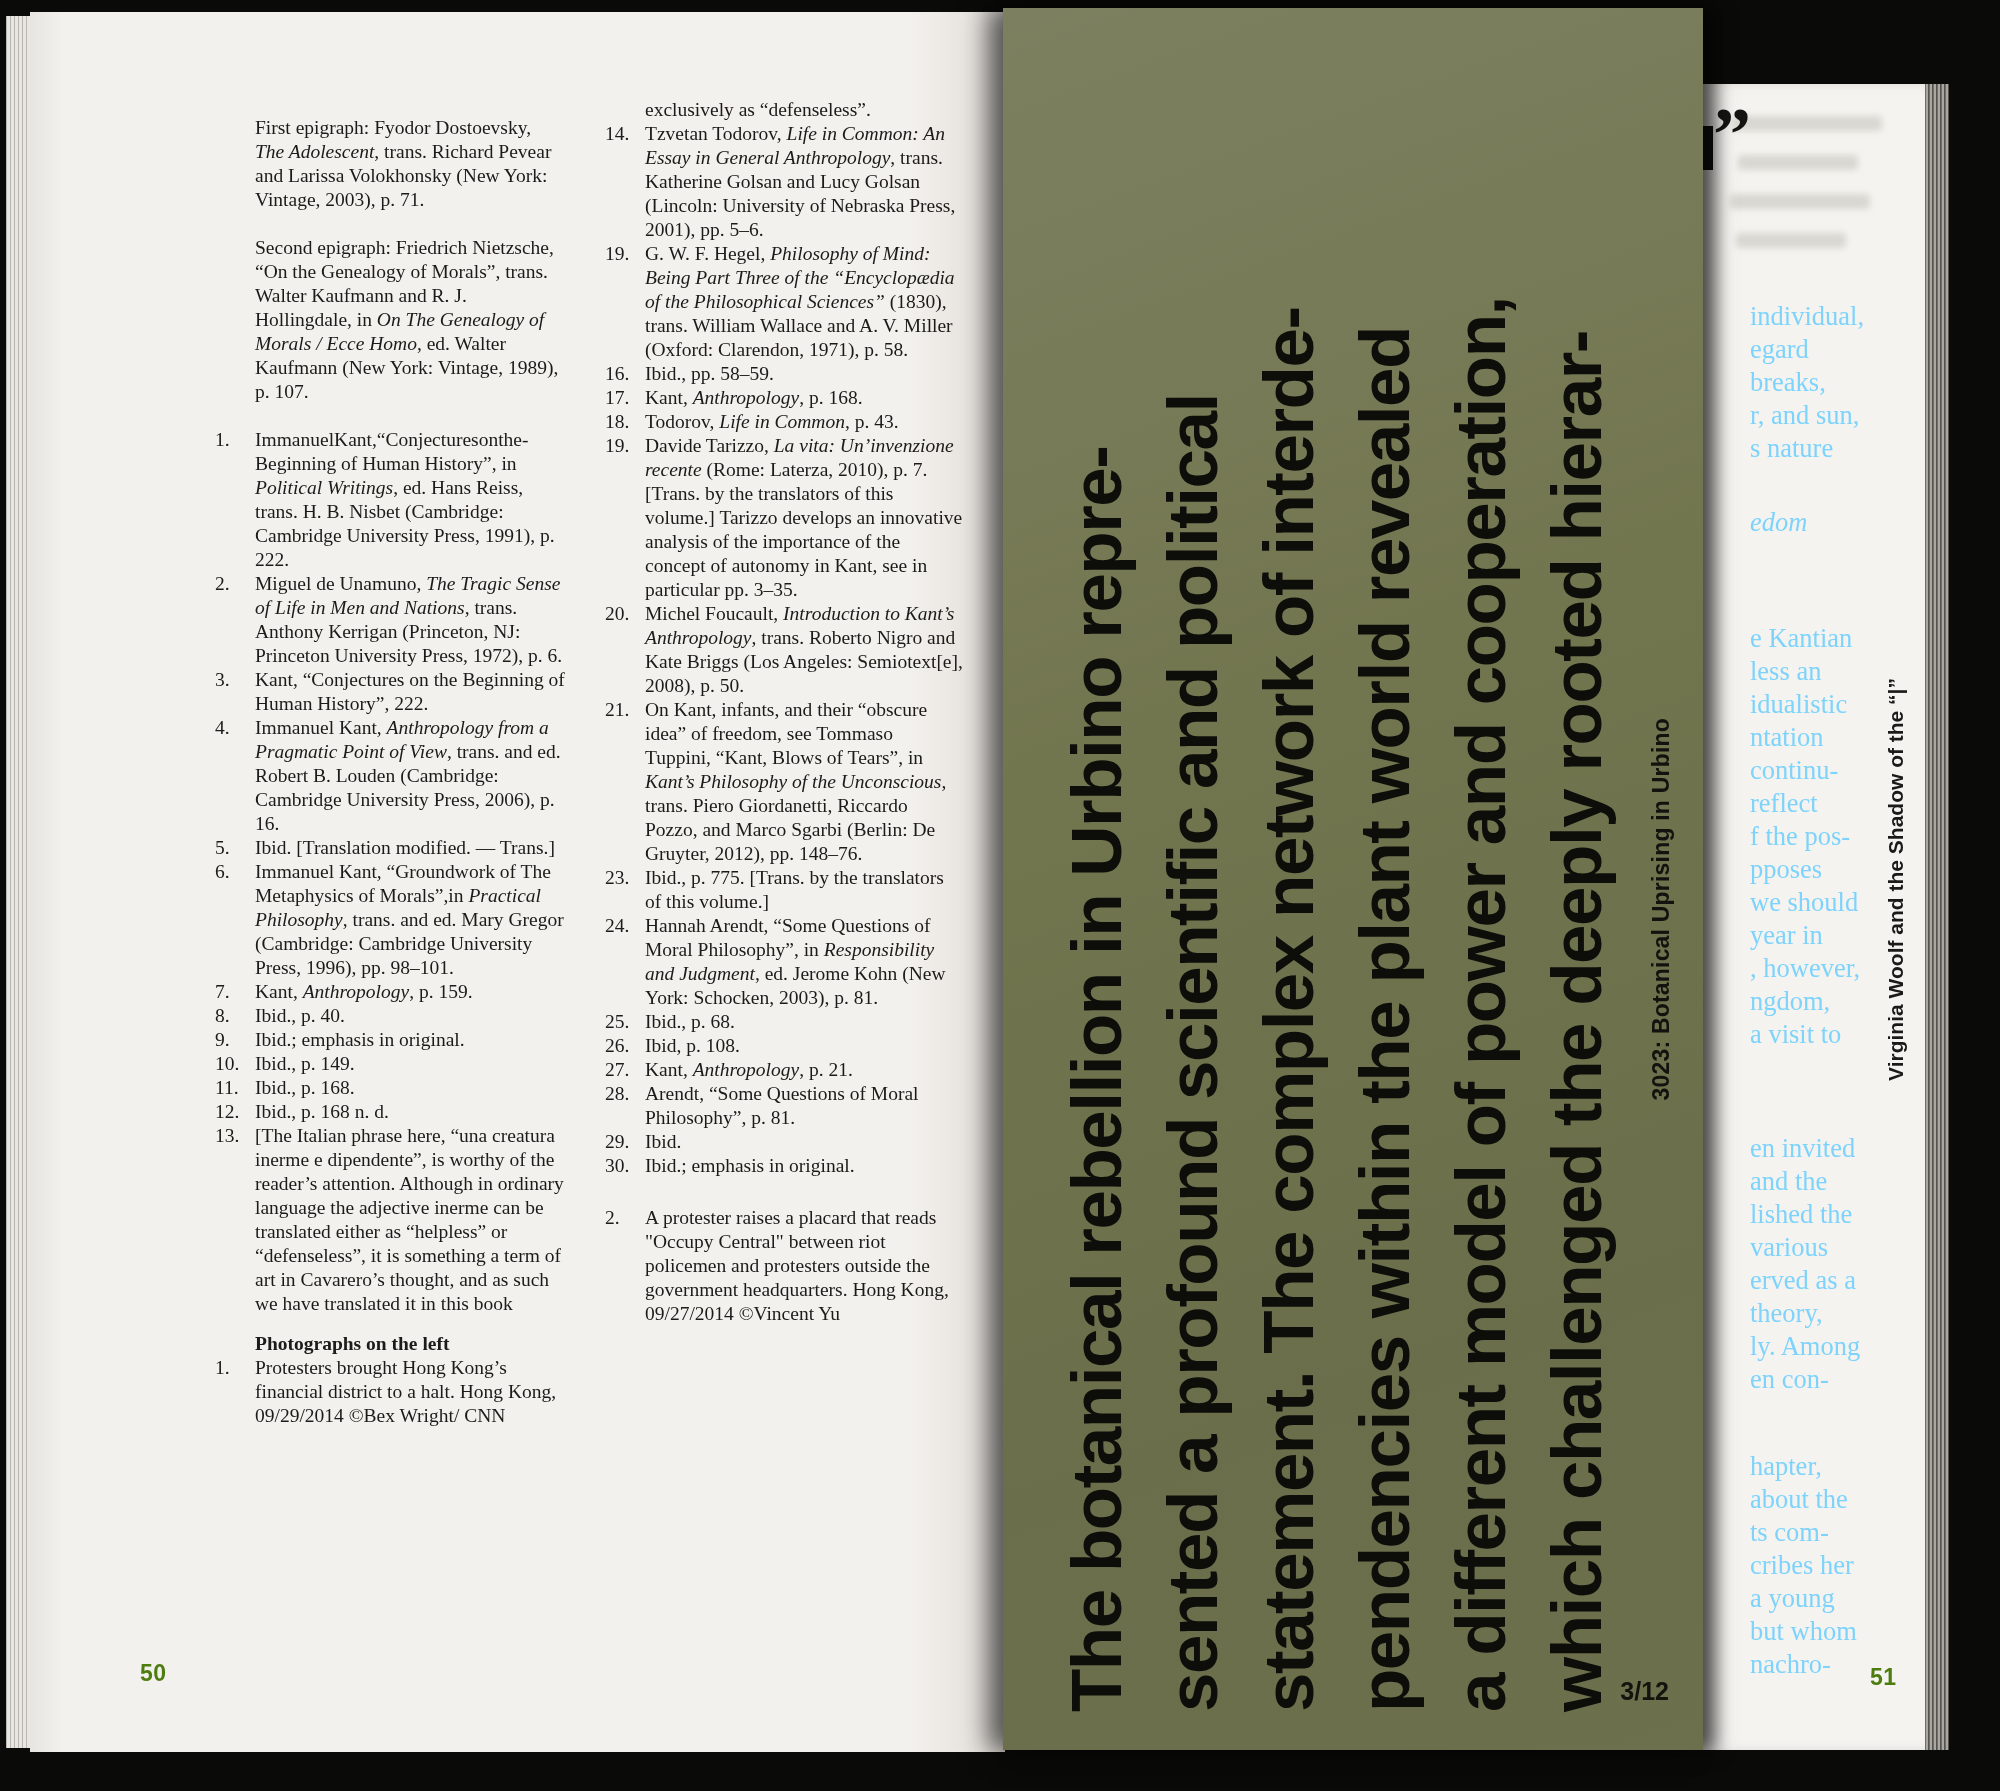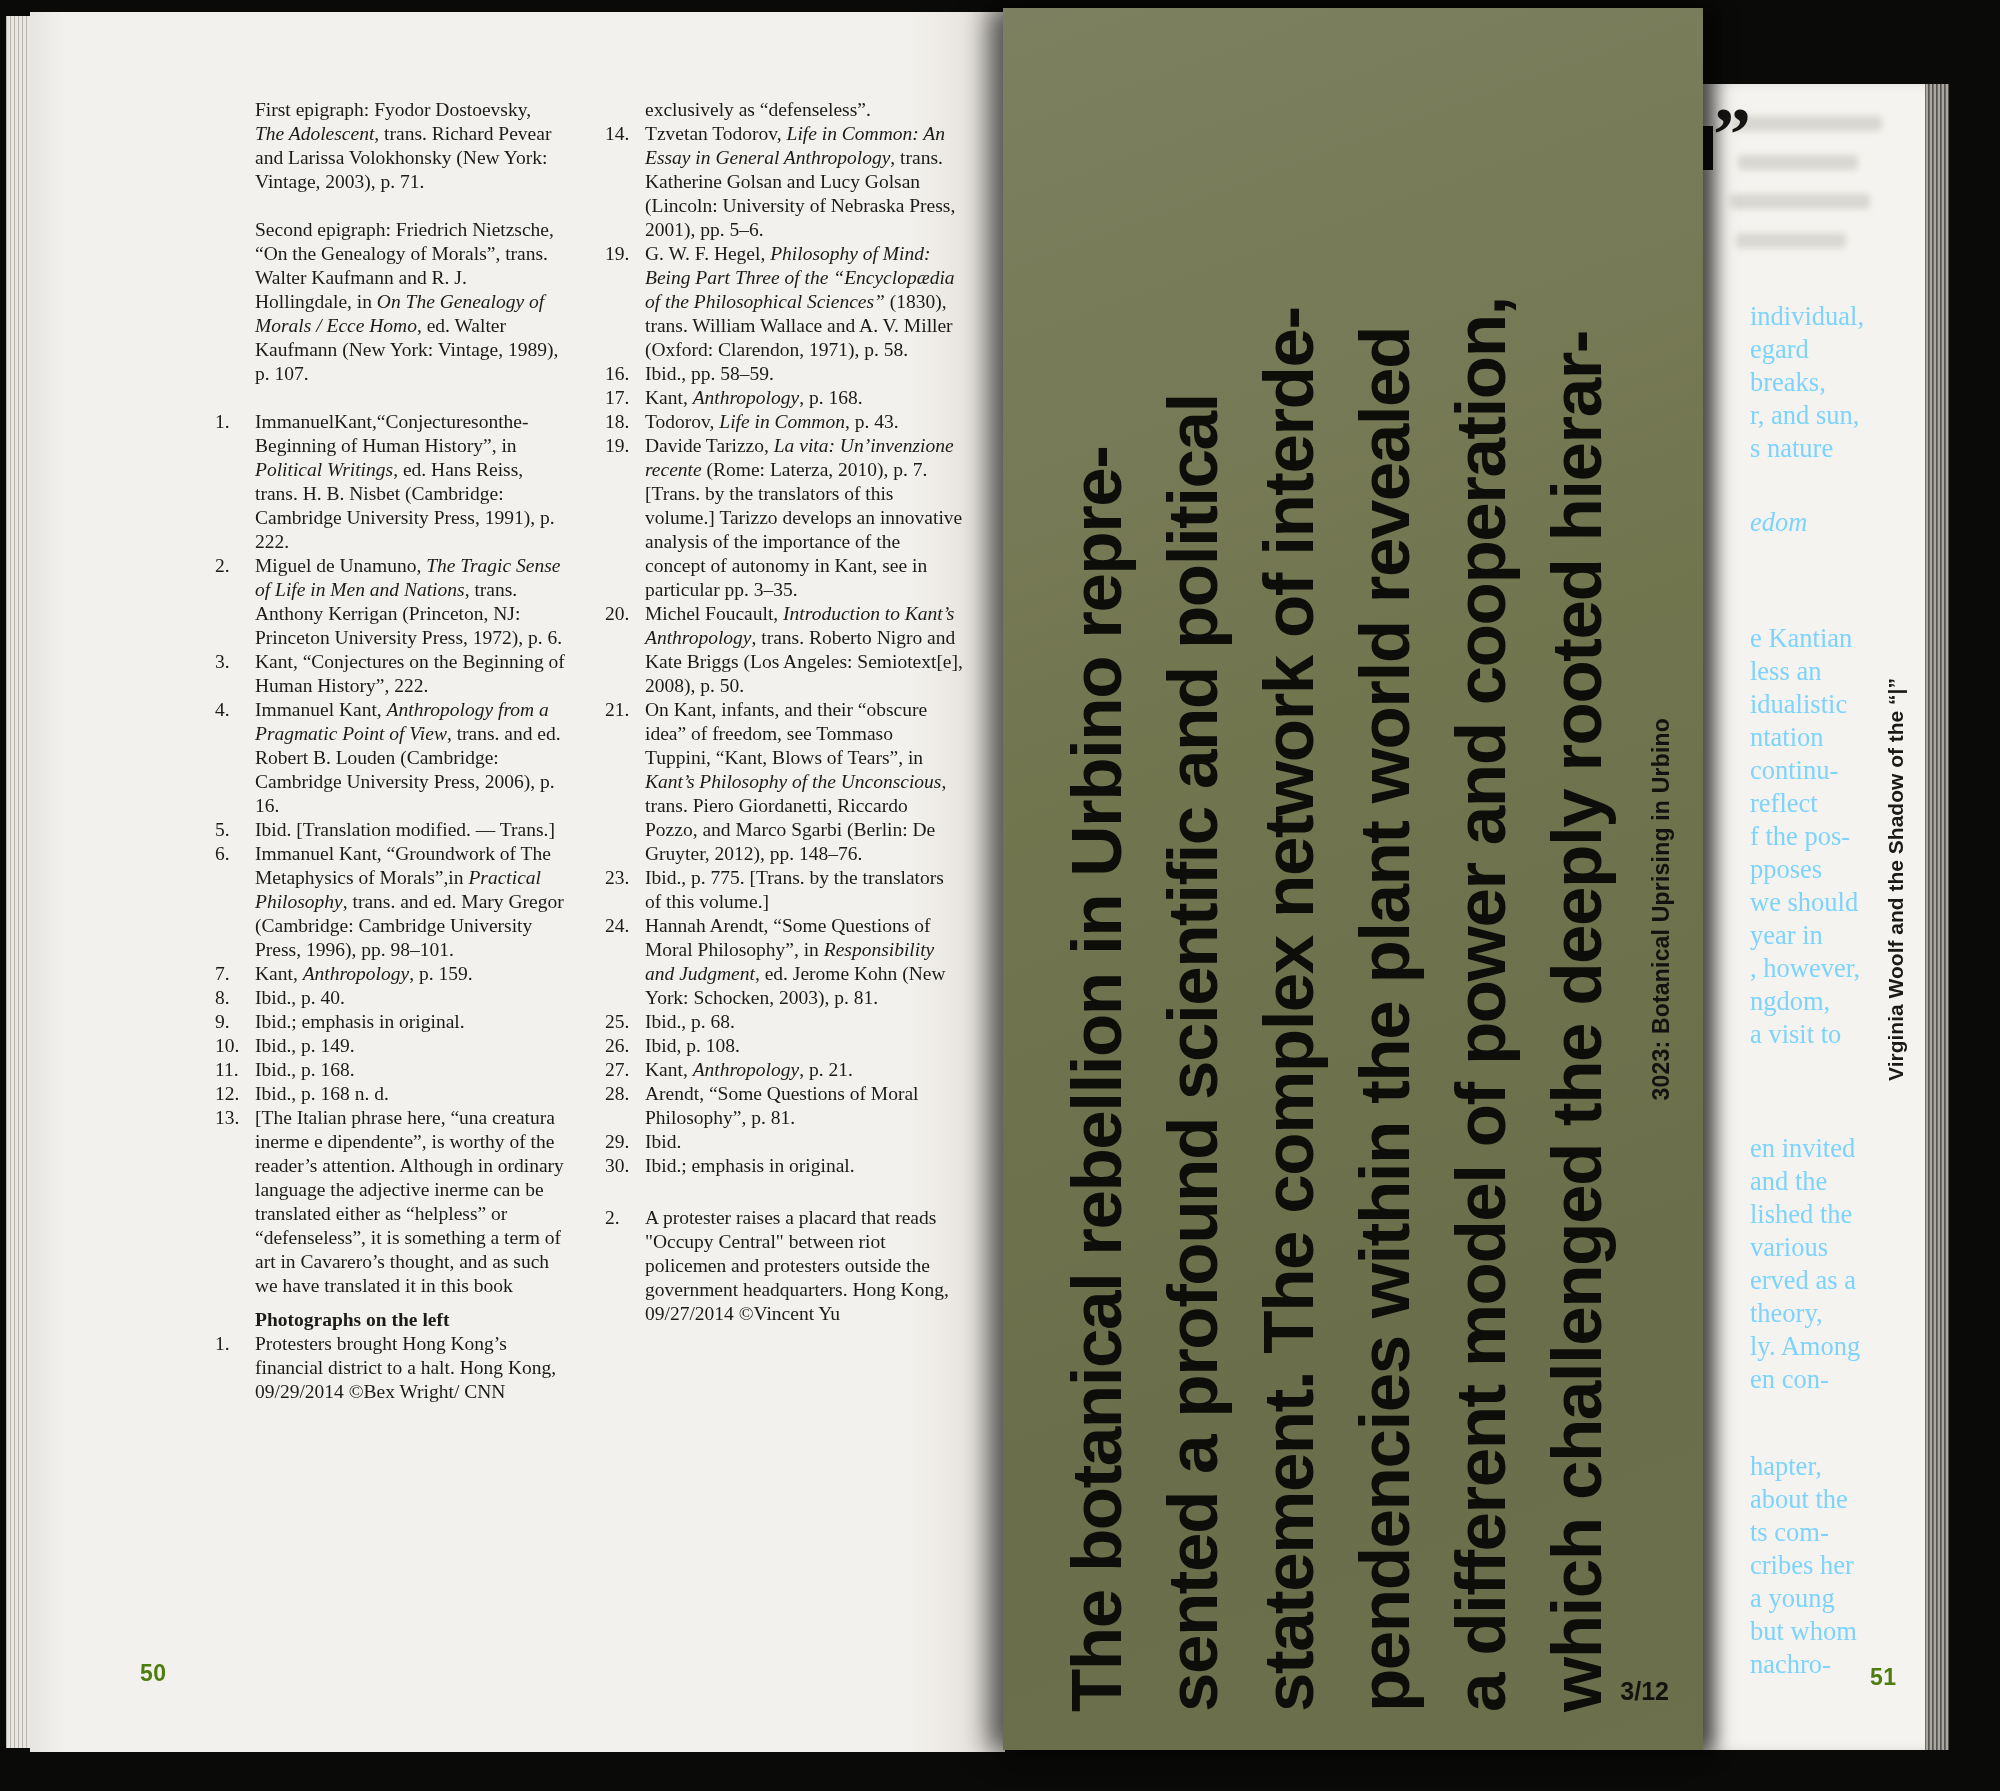--- a/index.html
+++ b/index.html
@@ -13,25 +13,25 @@
     background:linear-gradient(to right,#e7e5e1 0,#f3f1ed 3.5%,#f3f1ed 90%,#e6e3de 97.5%,#cfccc6 100%);}
   .right-page{position:absolute;left:1703px;top:84px;width:222px;height:1666px;
     background:#f4f3ef;box-shadow:inset 20px 0 18px -10px rgba(0,0,0,.38);}
   .right-edge-stack{position:absolute;left:1925px;top:84px;width:24px;height:1666px;
     background:repeating-linear-gradient(90deg,#6f6d69 0 1px,#aaa7a1 1px 3px,#55534f 3px 4px);}
 
   
   .note-col{position:absolute;top:98px;font-size:19.5px;line-height:24px;text-align:left;}
   #col1{left:215px;width:350px;}
   #col2{left:605px;width:358px;}
-  .intro{margin-left:40px;}
+  .intro{margin-left:40px;margin-top:18px;}
   .intro .frag-line{margin-bottom:24px;white-space:normal;}
   .note{position:relative;padding-left:40px;}
   .note .num{position:absolute;left:0;top:0;}
-  .photos-heading{font-weight:bold;margin-left:40px;margin-top:10px;}
+  .photos-heading{font-weight:bold;margin-left:40px;margin-top:16px;}
   .lead-line{margin-left:40px;}
   .caption-gap{margin-top:28px;}
   .page-folio{position:absolute;font-family:"Liberation Sans",sans-serif;
     font-weight:bold;font-size:23px;color:#4d7c0f;letter-spacing:.5px;}
   #folio-50{left:140px;top:1660px;}
   #folio-51{left:1870px;top:1664px;}
 
   
   .insert{position:absolute;left:1003px;top:8px;width:700px;height:1742px;
     background:linear-gradient(160deg,#7d8060 0%,#72764f 40%,#6a6e4a 75%,#63674545 100%),#6f734e;

